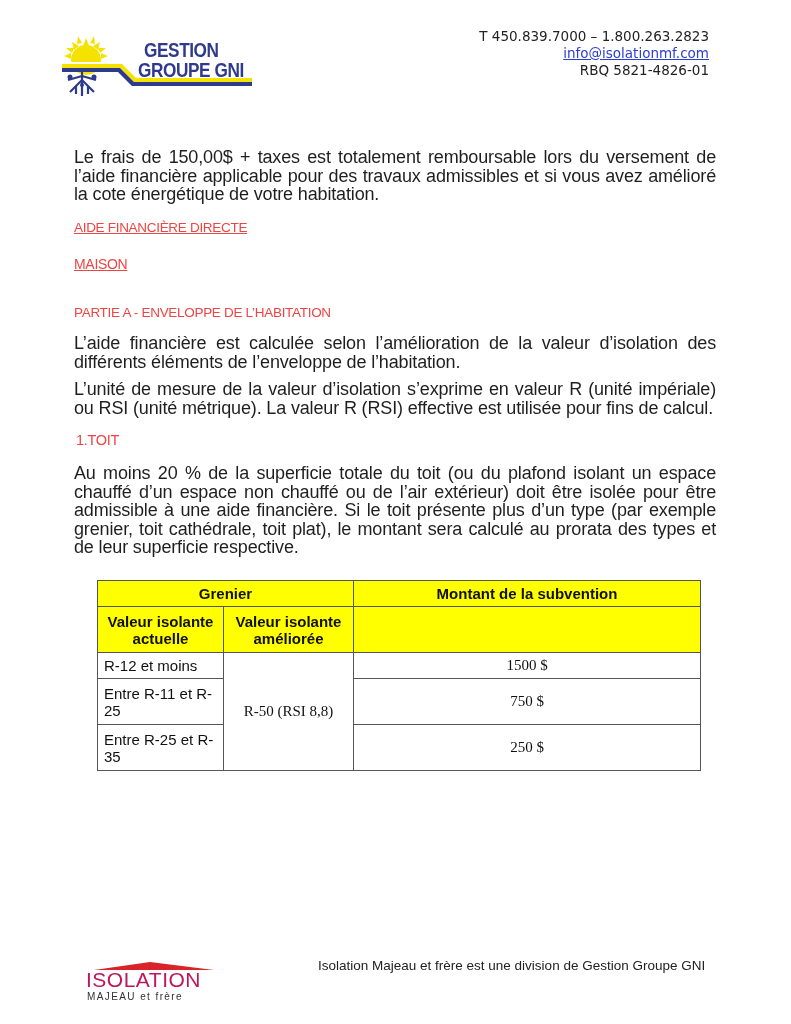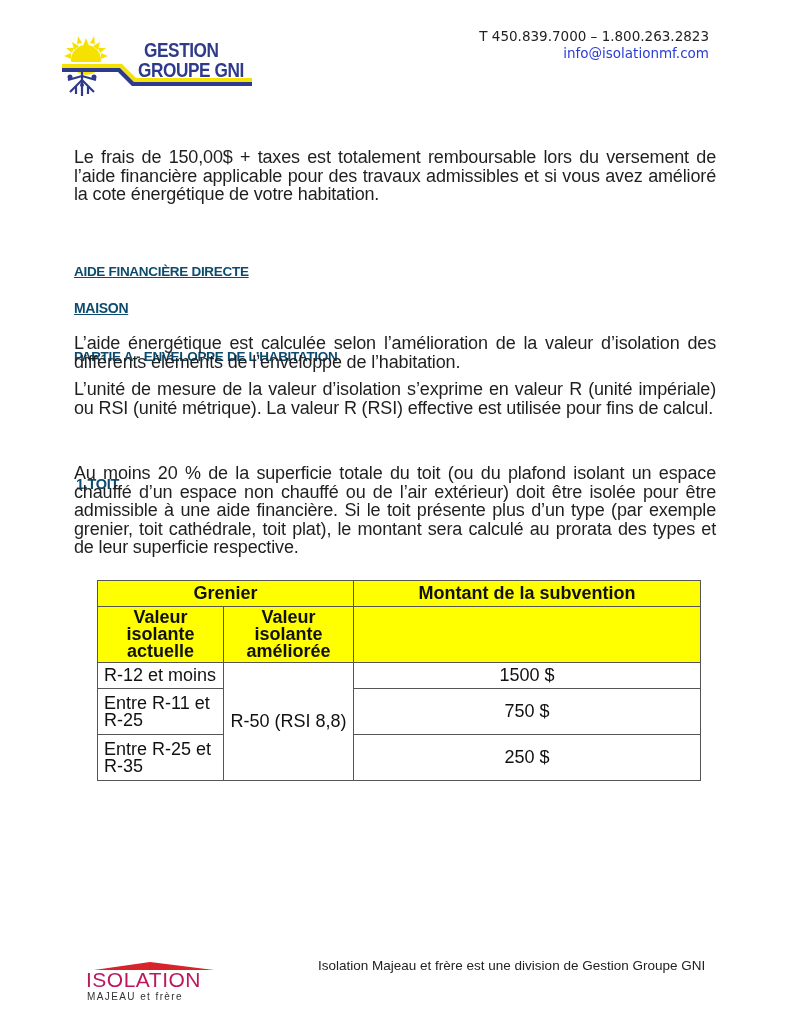--- a/index.html
+++ b/index.html
@@ -5,30 +5,30 @@
   html, body { margin:0; padding:0; background:#fff; }
   body { width:791px; height:1024px; position:relative; overflow:hidden;
          font-family:"Liberation Sans", sans-serif; color:#1a1a1a; }
   .abs { position:absolute; }
   
   #logo { left:56px; top:30px; width:200px; height:72px; }
   .logo-text { font-family:"Liberation Sans", sans-serif; font-weight:bold; color:#2e3a8c;
                font-size:21px; line-height:20px; letter-spacing:-0.5px; transform:scaleX(0.82); transform-origin:left top; }
   #contact { right:82px; top:28px; text-align:right; font-family:"DejaVu Sans", sans-serif;
              font-size:13.5px; line-height:17px; color:#222; }
-  #contact a { color:#2a3cd6; }
+  #contact a { color:#2a3cd6; text-decoration:underline; }
   
   .p { font-size:18px; line-height:18.5px; text-align:justify; color:#1f1f1f; letter-spacing:-0.15px; }
-  .h { font-size:13.5px; font-weight:bold; color:#0c4a6e; letter-spacing:-0.3px;margin-top:44px; }
+  .h { font-size:13.5px; font-weight:normal; color:#ef4444; letter-spacing:-0.3px; }
   .u { text-decoration:underline; }
   
-  table { border-collapse:collapse; font-size:18px; color:#111;padding-left:32px; }
+  table { border-collapse:collapse; font-size:15px; color:#111;padding-left:32px; }
   td { border:1.5px solid #555; padding:2px 6px; vertical-align:middle; }
   .y { background:#ffff00; font-weight:bold; text-align:center; }
-  .c { text-align:center; }
+  .c { text-align:center;font-family:Liberation Serif, serif; }
   #footer-text { left:318px; top:958px; font-size:13.5px; color:#222; }
   #footer-logo { left:86px; top:960px; width:140px; height:50px; }
 </style>
 </head>
 <body>
 
 <div id="logo" class="abs">
   <svg width="200" height="72" viewBox="0 0 200 72" style="position:absolute;left:0;top:0">
     <g fill="#f6e200">
       <circle cx="30" cy="30" r="15"></circle>
@@ -60,27 +60,28 @@
         <circle cx="26" cy="55" r="2"></circle>
       </g>
   </svg>
   <div class="abs logo-text" style="left:88px;top:10px">GESTION</div>
   <div class="abs logo-text" style="left:82px;top:30px;white-space:nowrap">GROUPE GNI</div>
 </div>
 
 <div id="contact" class="abs">
   <div>T 450.839.7000 – 1.800.263.2823</div>
   <div><a>info@isolationmf.com</a></div>
+  <div>RBQ 5821-4826-01</div>
 </div>
 
 <div class="abs p" style="left:74px;top:148px;width:642px">Le frais de 150,00$ + taxes est totalement remboursable lors du versement de l’aide financière applicable pour des travaux admissibles et si vous avez amélioré la cote énergétique de votre habitation.</div>
 <div class="abs h u" style="left:74px;top:220px">AIDE FINANCIÈRE DIRECTE</div>
 <div class="abs h u" style="left:74px;top:256px;font-size:14px">MAISON</div>
 <div class="abs h" style="left:74px;top:305px">PARTIE A - ENVELOPPE DE L’HABITATION</div>
-<div class="abs p" style="left:74px;top:334px;width:642px">L’aide énergétique est calculée selon l’amélioration de la valeur d’isolation des différents éléments de l’enveloppe de l’habitation.</div>
+<div class="abs p" style="left:74px;top:334px;width:642px">L’aide financière est calculée selon l’amélioration de la valeur d’isolation des différents éléments de l’enveloppe de l’habitation.</div>
 <div class="abs p" style="left:74px;top:380px;width:642px">L’unité de mesure de la valeur d’isolation s’exprime en valeur R (unité impériale) ou RSI (unité métrique). La valeur R (RSI) effective est utilisée pour fins de calcul.</div>
 <div class="abs h" style="left:76px;top:432px;font-size:14.5px">1.TOIT</div>
 <div class="abs p" style="left:74px;top:464px;width:642px">Au moins 20 % de la superficie totale du toit (ou du plafond isolant un espace chauffé d’un espace non chauffé ou de l’air extérieur) doit être isolée pour être admissible à une aide financière. Si le toit présente plus d’un type (par exemple grenier, toit cathédrale, toit plat), le montant sera calculé au prorata des types et de leur superficie respective.</div>
 
 <table class="abs" style="left:97px;top:580px;width:604px">
   <colgroup>
       <col style="width:126px">
       <col style="width:130px">
       <col>
     </colgroup>

